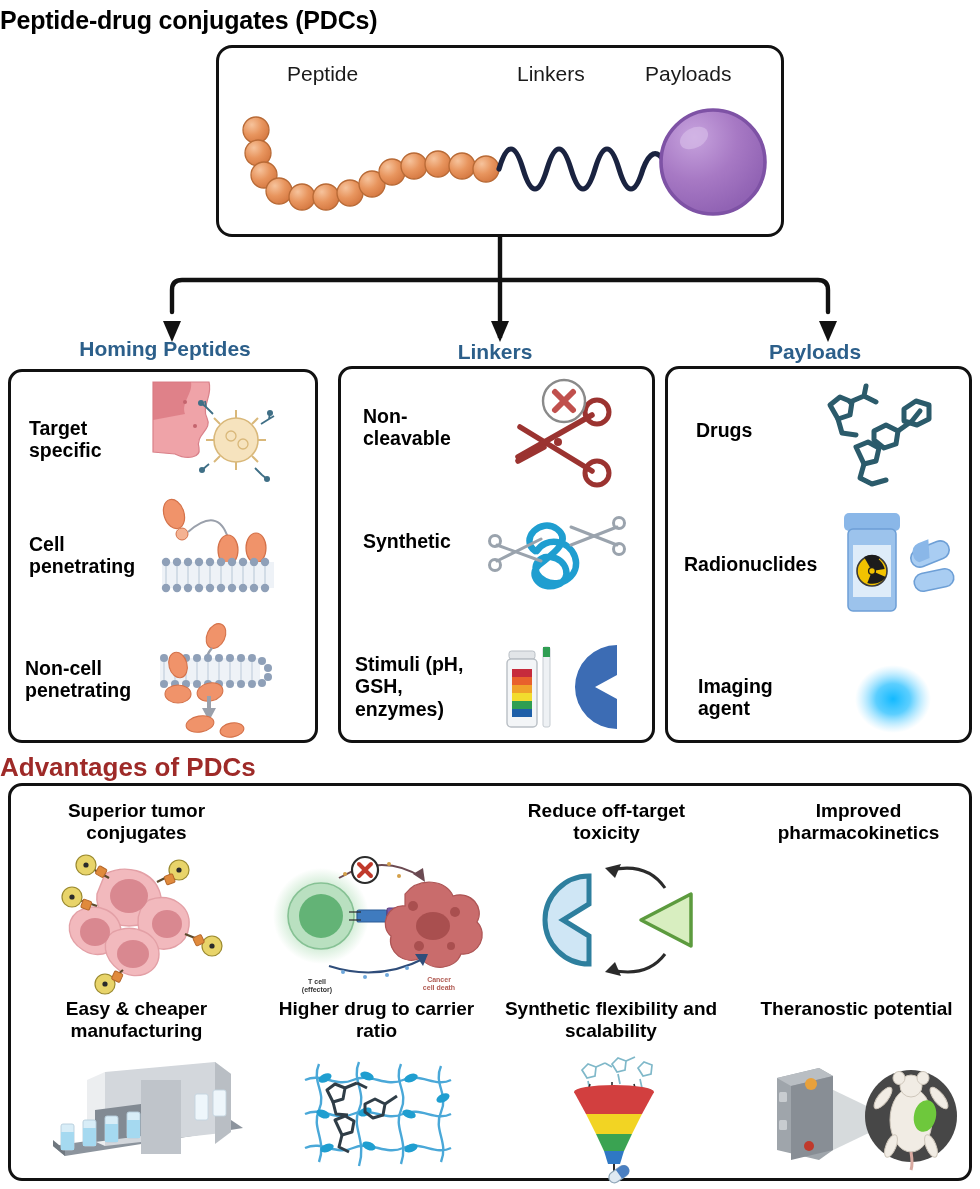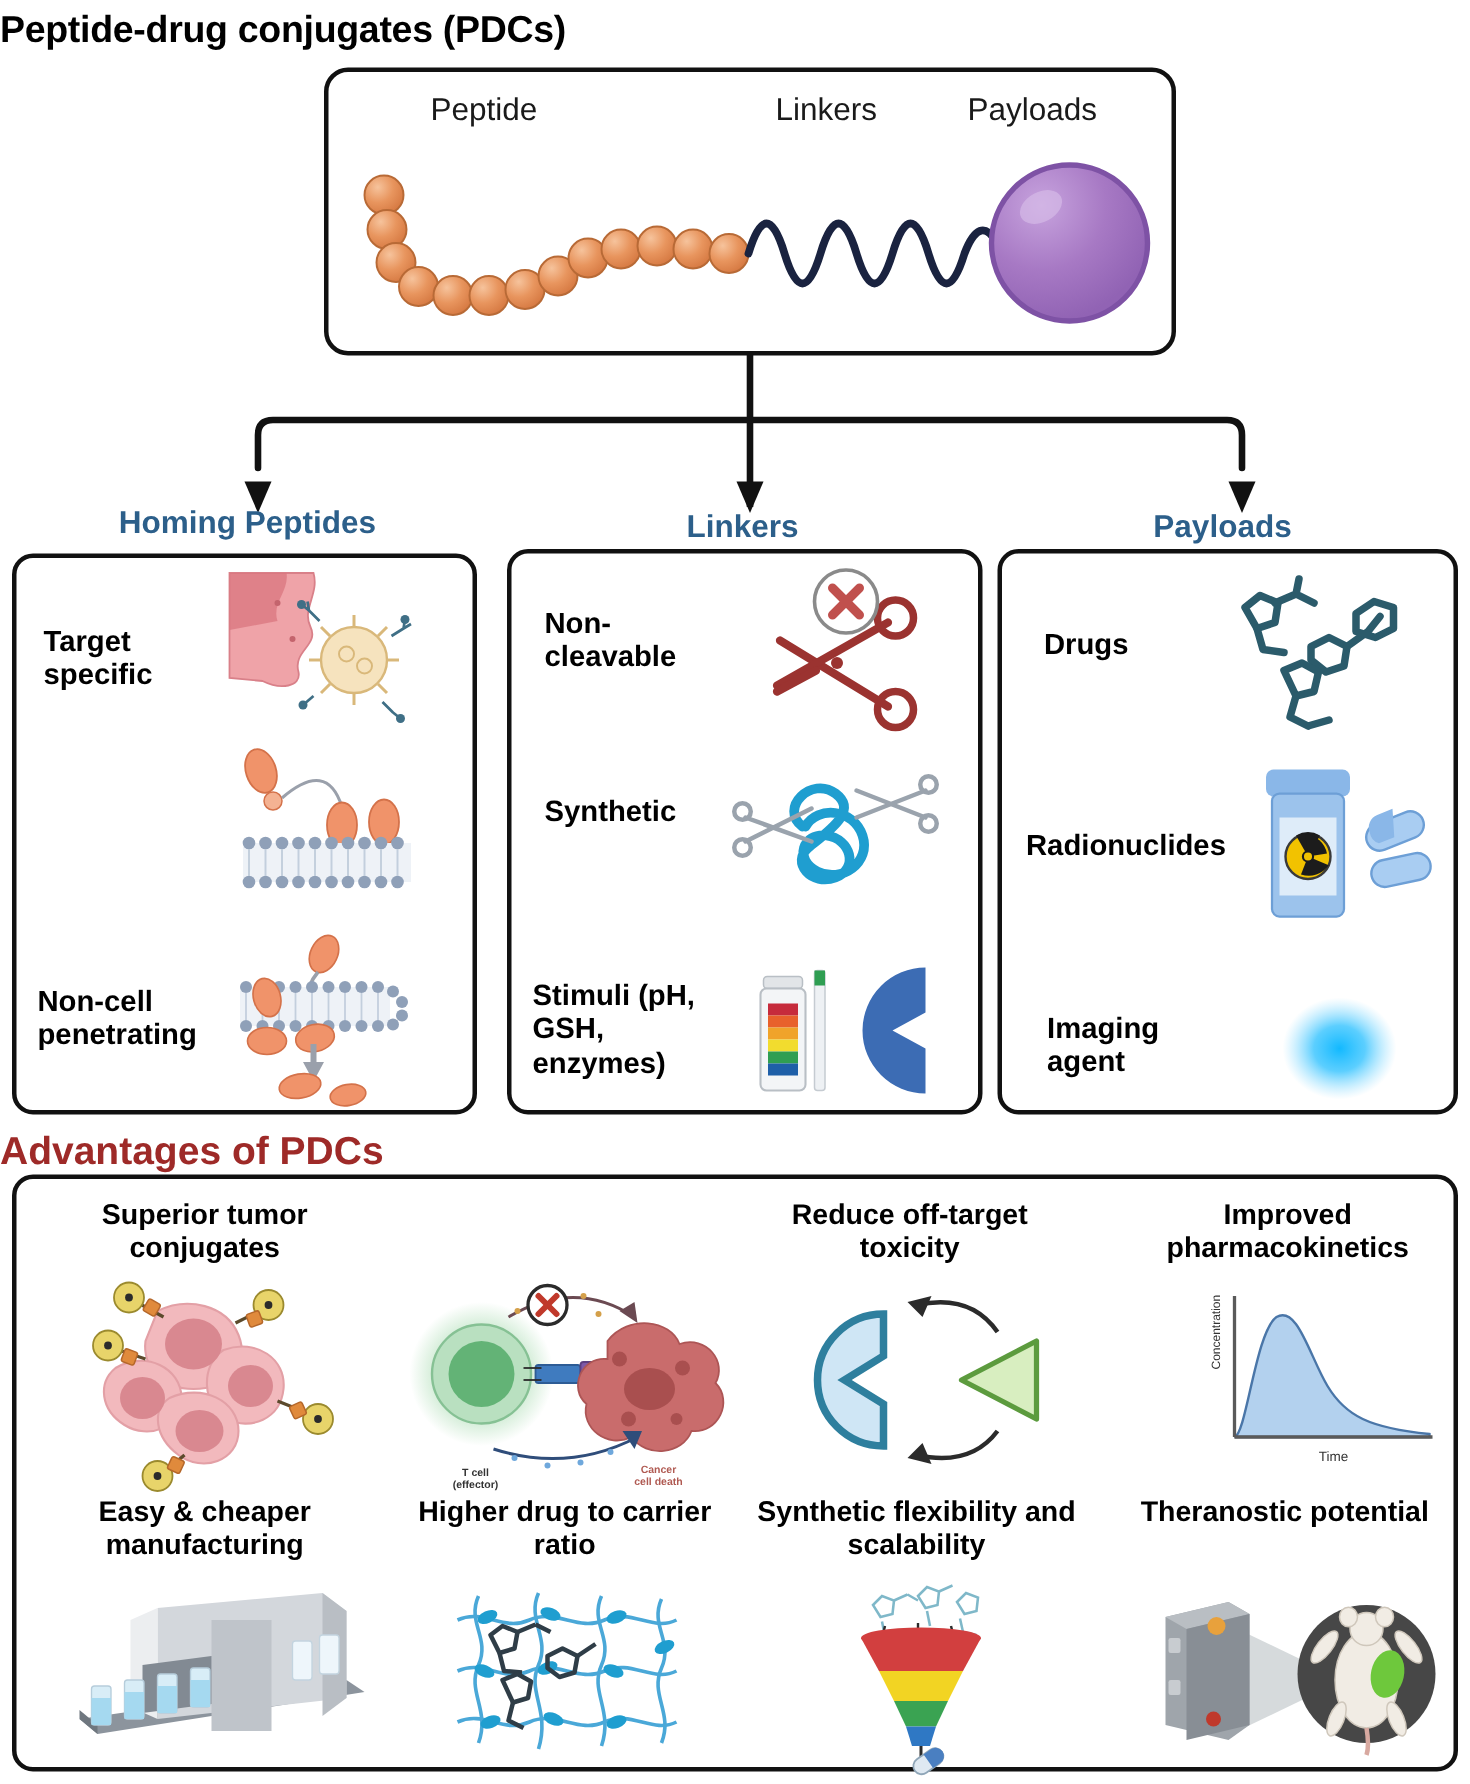--- a/index.html
+++ b/index.html
@@ -134,20 +134,23 @@
         <path d="M104 88 l7 7 M111 95 l5 4"></path>
         <path d="M58 84 l-7 6"></path>
       </g>
       <circle cx="50" cy="23" r="3" fill="#3f6f86"></circle>
         <circle cx="119" cy="33" r="3" fill="#3f6f86"></circle>
       <circle cx="116" cy="99" r="3" fill="#3f6f86"></circle>
         <circle cx="51" cy="90" r="3" fill="#3f6f86"></circle>
     </svg>
   </div>
 
+  <div class="row" style="left:18px;top:148px;width:125px;height:70px;">
+    <div class="rlabel">Cell penetrating</div>
+  </div>
   <div class="art" style="left:145px;top:120px;">
     <svg width="120" height="105" viewBox="0 0 120 105">
       <ellipse cx="18" cy="22" rx="10" ry="15" fill="#f0936a" stroke="#d4724a" stroke-width="1.2" transform="rotate(-18 18 22)"></ellipse>
       <circle cx="26" cy="42" r="6" fill="#f4b292" stroke="#d4724a" stroke-width="1"></circle>
       <path d="M32 40 Q62 14 72 46" fill="none" stroke="#9aa0ab" stroke-width="2"></path>
       <ellipse cx="72" cy="58" rx="10" ry="15" fill="#f0936a" stroke="#d4724a" stroke-width="1.2"></ellipse>
       <ellipse cx="100" cy="56" rx="10" ry="15" fill="#f0936a" stroke="#d4724a" stroke-width="1.2"></ellipse>
       <g>
         <rect x="6" y="70" width="112" height="26" fill="#eef2f7"></rect>
         <g fill="#8fa0b8">
@@ -483,29 +486,20 @@
       <polygon points="122,58 172,32 172,84" fill="#d8eec0" stroke="#5c9b3e" stroke-width="3.5" stroke-linejoin="round"></polygon>
       <path d="M146 26 Q128 0 92 8" fill="none" stroke="#2b2b2b" stroke-width="3"></path>
       <polygon points="86,6 102,2 96,16" fill="#2b2b2b"></polygon>
       <path d="M146 92 Q128 116 92 108" fill="none" stroke="#2b2b2b" stroke-width="3"></path>
       <polygon points="86,110 102,114 96,100" fill="#2b2b2b"></polygon>
     </svg>
   </div>
 
   <div class="adv-cell" style="left:740px;top:14px;width:215px;">
     <div class="adv-label">Improved pharmacokinetics</div>
-  </div>
-  <div class="art" style="left:782px;top:72px;">
-    <svg width="170" height="125" viewBox="0 0 170 125">
-      <path d="M30 100 C38 98 44 30 58 20 C72 12 80 46 92 66 C104 86 120 94 160 98 L160 100 Z" fill="#b3d1ee" stroke="#4a76a8" stroke-width="1.6"></path>
-      <line x1="30" y1="6" x2="30" y2="100" stroke="#5a5a5a" stroke-width="2.2"></line>
-      <line x1="30" y1="100" x2="162" y2="100" stroke="#5a5a5a" stroke-width="2.2"></line>
-      <text x="-55" y="20" transform="rotate(-90)" font-family="Liberation Sans, sans-serif" font-size="8" fill="#333">Concentration</text>
-      <text x="96" y="116" text-anchor="middle" font-family="Liberation Sans, sans-serif" font-size="9" fill="#333">Time</text>
-    </svg>
   </div>
 
   <div class="adv-cell" style="left:18px;top:212px;width:215px;">
     <div class="adv-label">Easy &amp; cheaper manufacturing</div>
   </div>
   <div class="art" style="left:34px;top:272px;">
     <svg width="200" height="110" viewBox="0 0 200 110">
       <polygon points="8,88 186,62 198,70 20,98" fill="#8c949d"></polygon>
       <polygon points="8,88 20,98 20,92 8,82" fill="#6f777f"></polygon>
       <polygon points="60,14 170,4 186,16 186,74 60,88" fill="#d3d7dc"></polygon>

